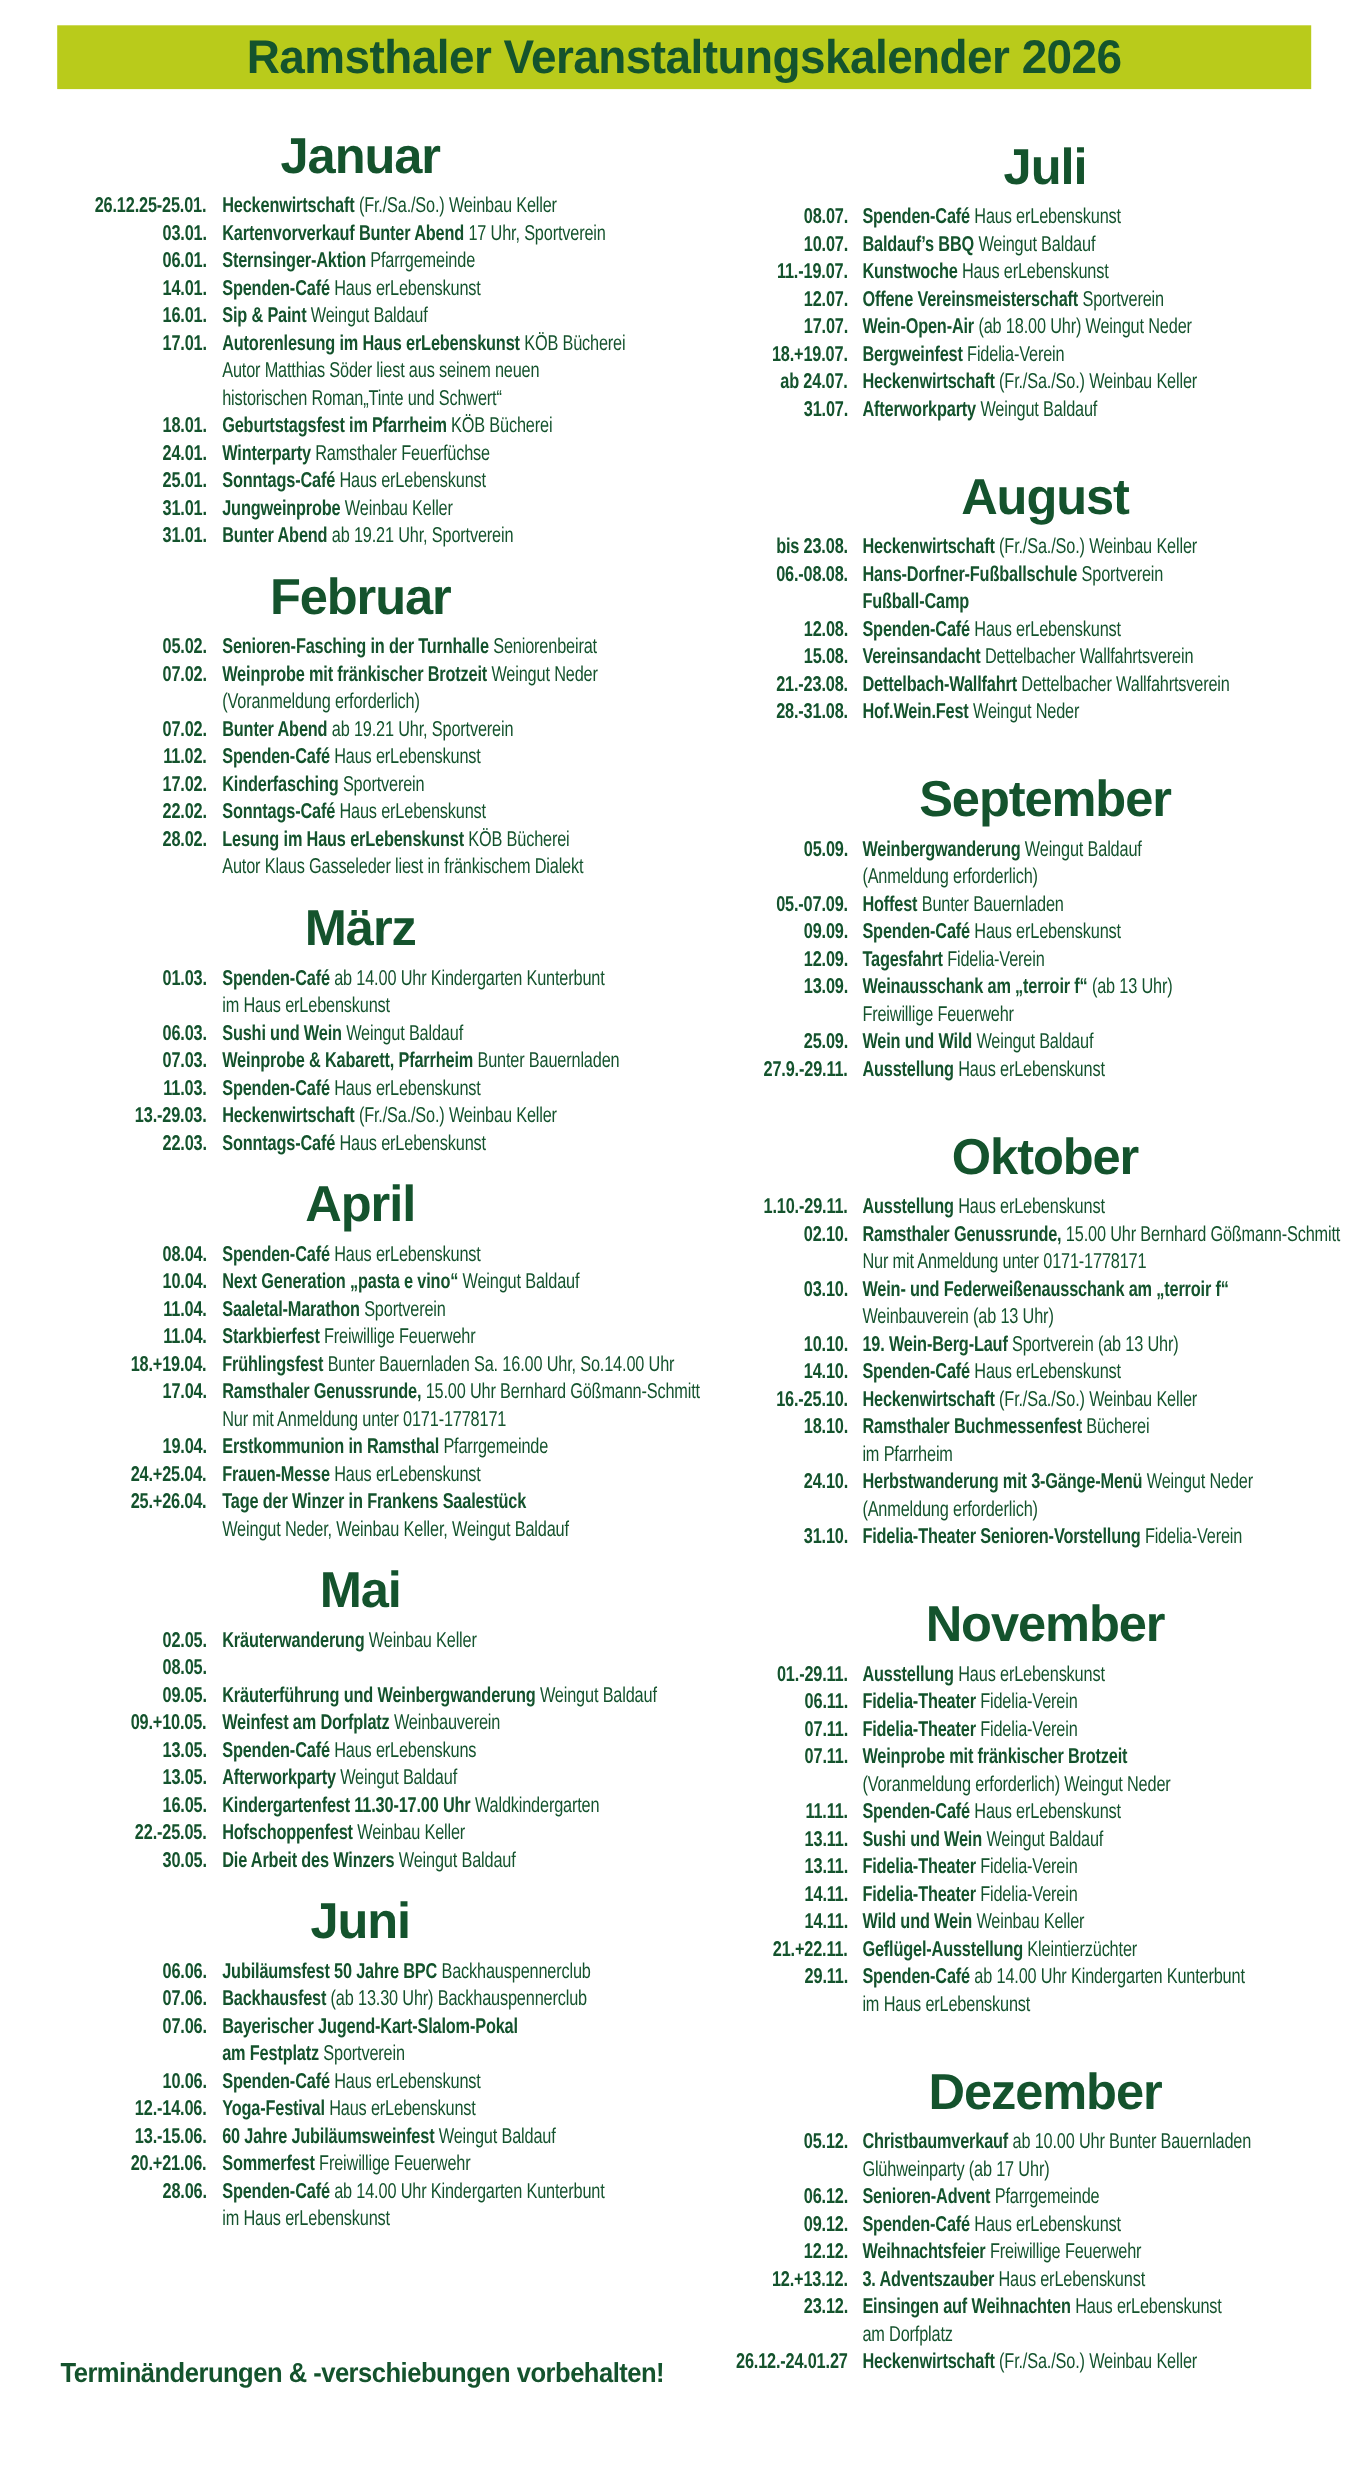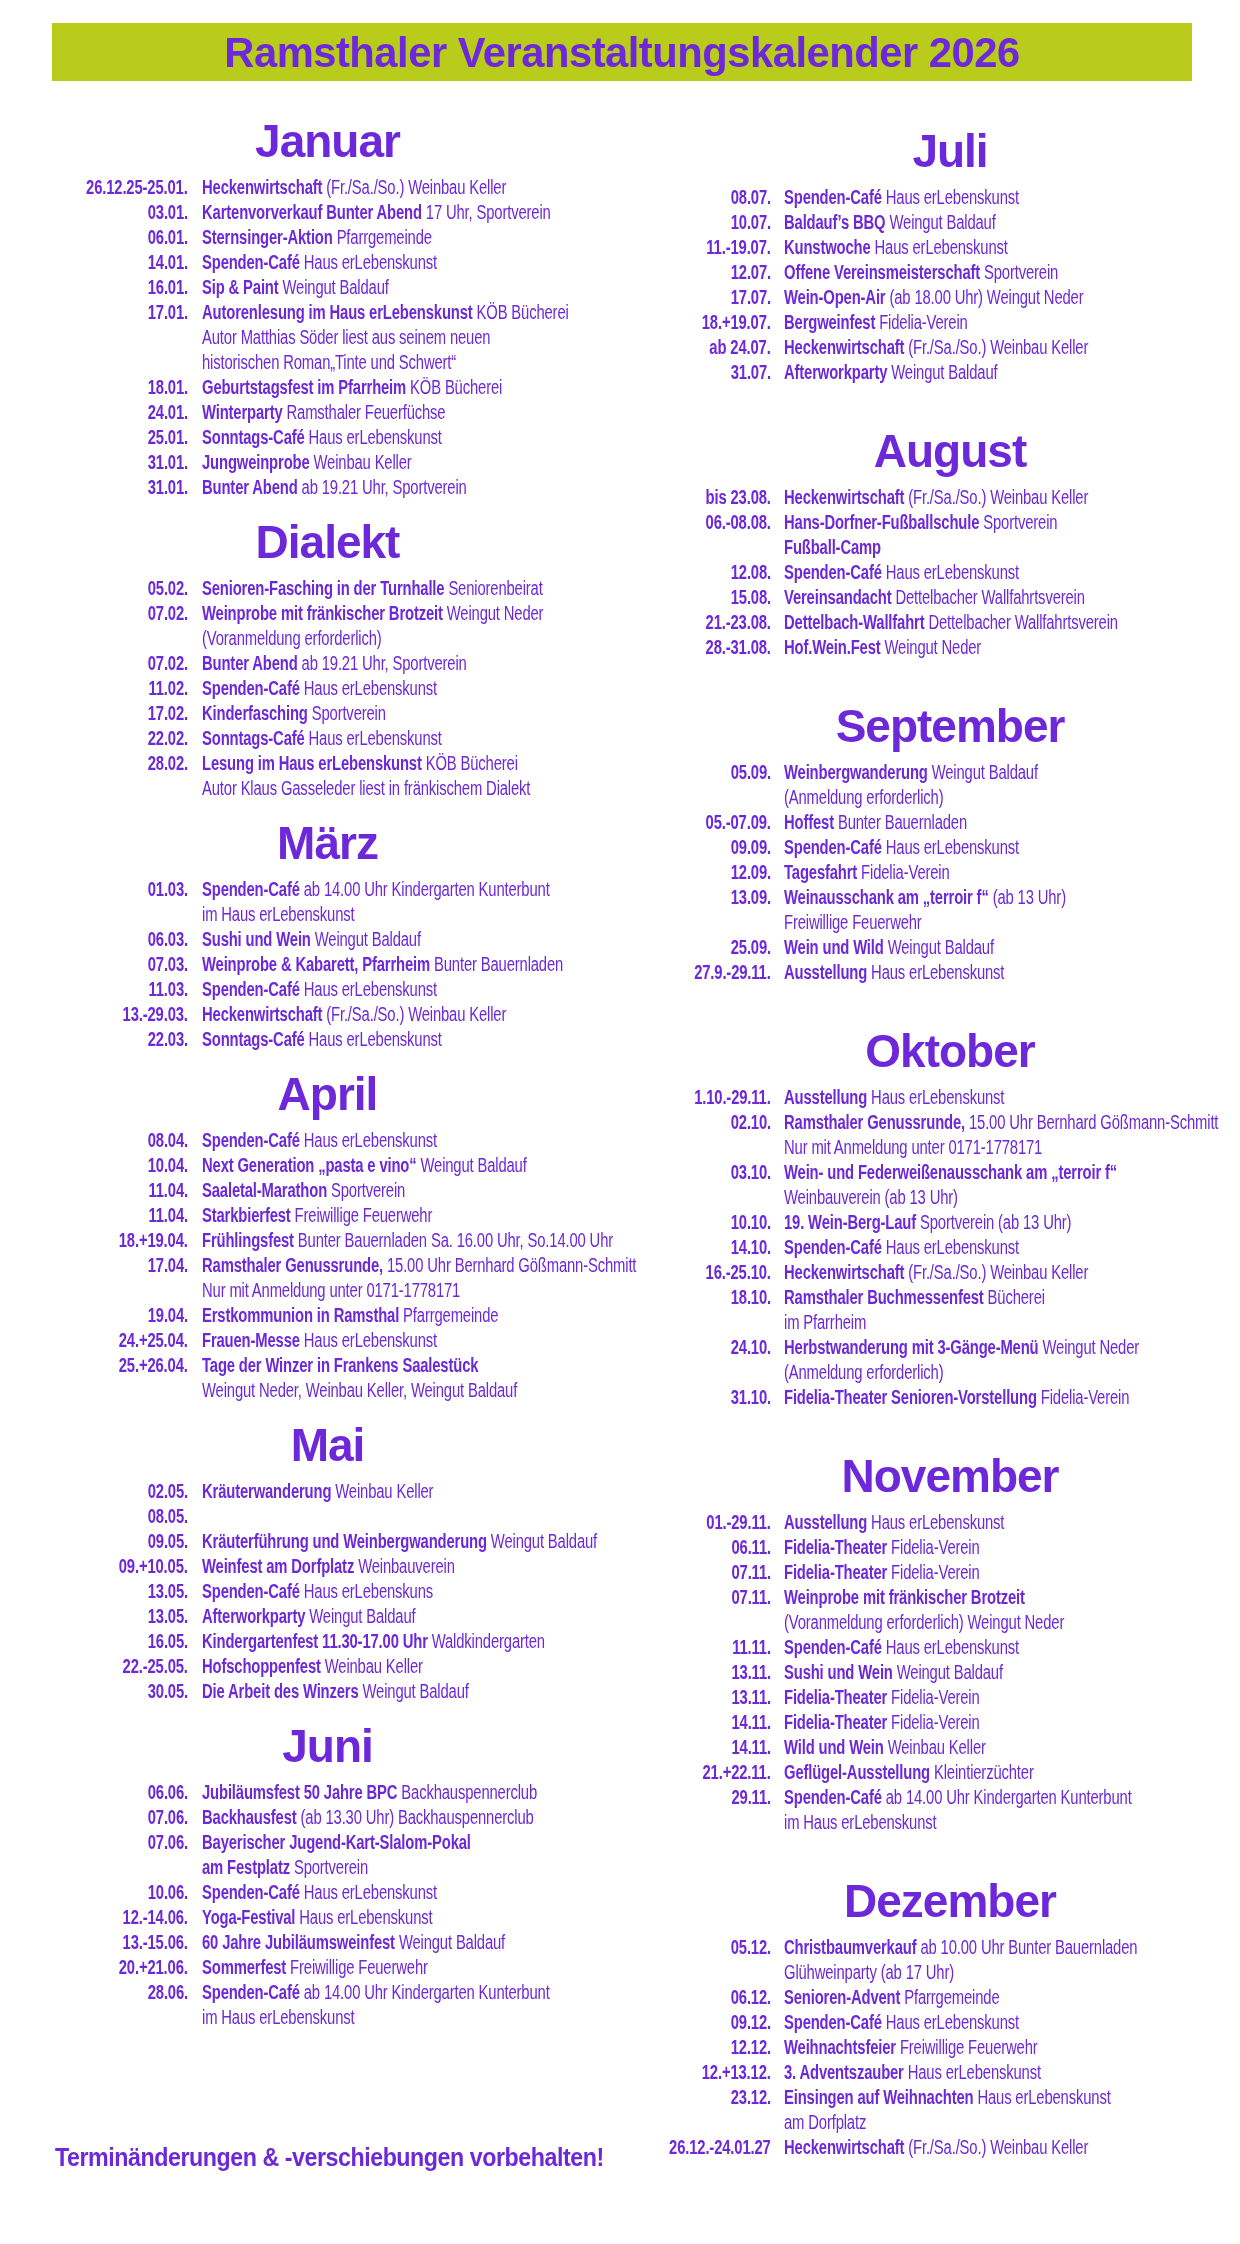--- a/index.html
+++ b/index.html
@@ -25,21 +25,21 @@
   .col-right .ebody{margin-left:13px;}
   .line{white-space:nowrap;transform:scaleX(0.76);transform-origin:0 50%;}
   .seg-b{font-weight:700;}
   .seg-r{font-weight:400;}
   .footer{position:absolute;left:55px;top:2143px;font-weight:700;font-size:25px;
     letter-spacing:-0.5px;white-space:nowrap;transform:scaleX(0.93);transform-origin:0 50%;}
 </style>
 </head>
 <body>
 
-<div class="page" style="color: #6d28d9;">
+<div class="page" style="color: #14532d;">
   <div class="header-bar" style="background: rgb(185, 203, 27);">
     <div class="header-title">Ramsthaler Veranstaltungskalender 2026</div>
   </div>
   <div class="columns">
     <div class="col col-left">
         <h2 class="month">Januar</h2>
         <div class="row">
           <div class="date">
             <span>26.12.25-25.01.</span>
           </div>
@@ -122,21 +122,21 @@
           </div>
         </div>
         <div class="row">
           <div class="date">
             <span>31.01.</span>
           </div>
           <div class="ebody">
             <div class="line"><span class="seg-b">Bunter Abend</span> <span class="seg-r">ab 19.21 Uhr, Sportverein</span></div>
           </div>
         </div>
-        <h2 class="month">Dialekt</h2>
+        <h2 class="month">Februar</h2>
         <div class="row">
           <div class="date">
             <span>05.02.</span>
           </div>
           <div class="ebody">
             <div class="line"><span class="seg-b">Senioren-Fasching in der Turnhalle</span> <span class="seg-r">Seniorenbeirat</span></div>
           </div>
         </div>
         <div class="row">
           <div class="date">

